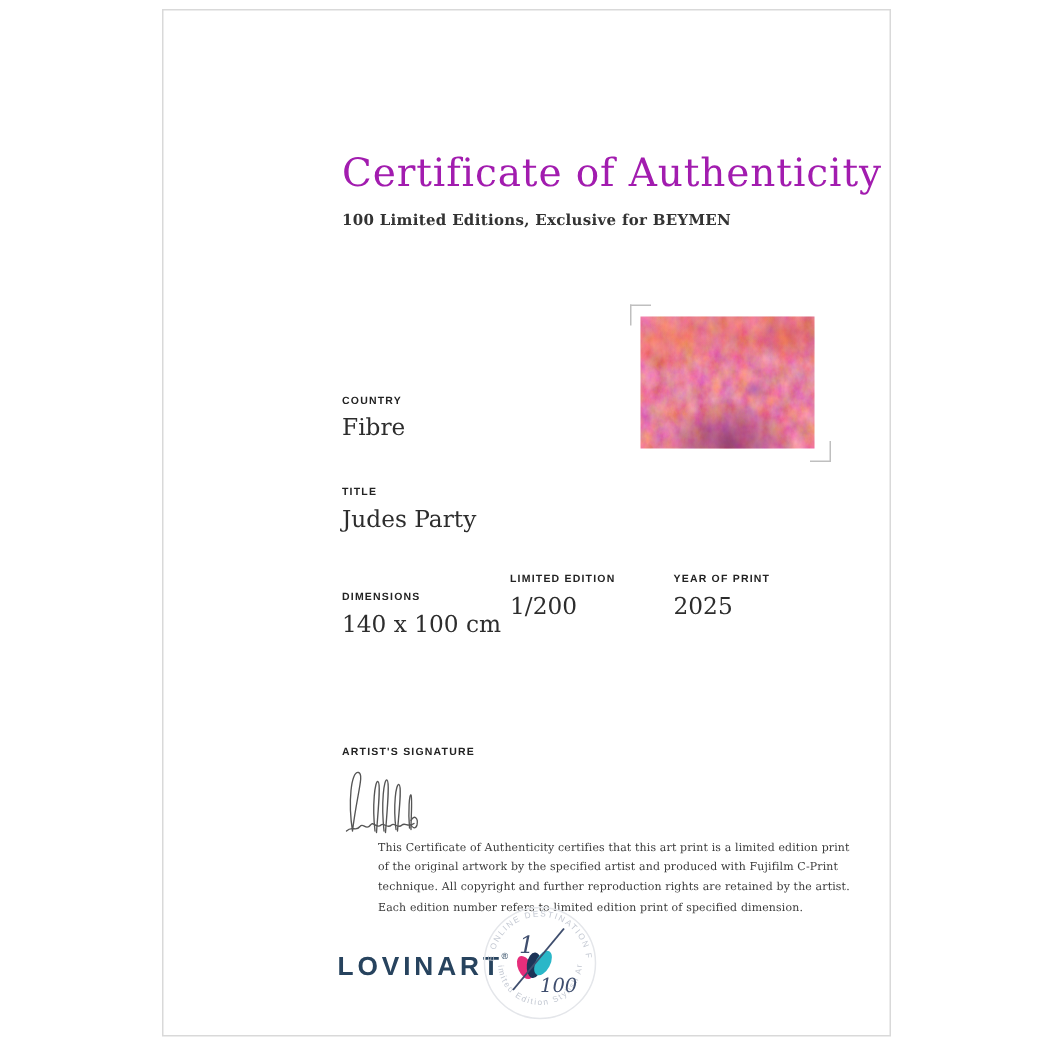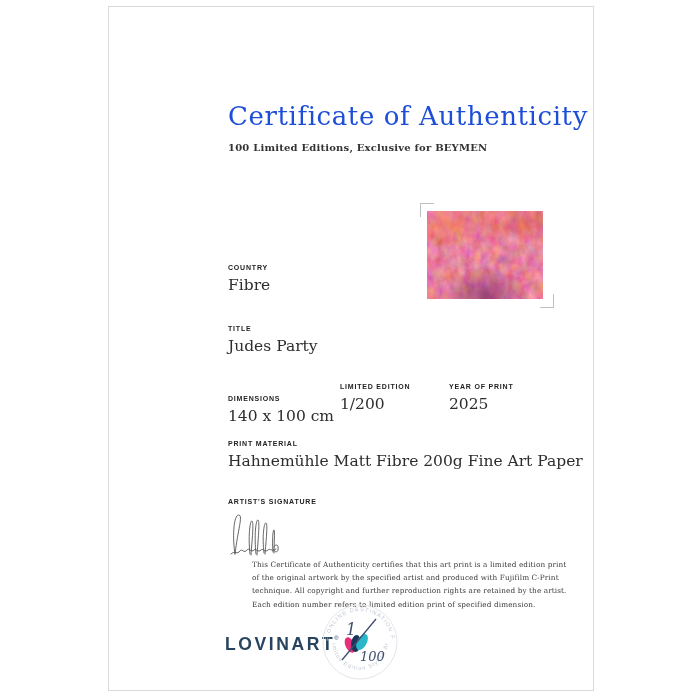--- a/index.html
+++ b/index.html
@@ -7,21 +7,21 @@
     font-family: "Liberation Sans", sans-serif; }
 
   .page {
     position: absolute; left: 108px; top: 6px; width: 486px; height: 685px;
     background: #ffffff; border: 1px solid #d9d9d9; position: absolute;
   }
 
   .doc-title {
     position: absolute; left: 119px; top: 94px;
     font-family: "DejaVu Serif", "Liberation Serif", serif;
-    font-size: 26px; font-weight: 400; color: #1d4ed8; letter-spacing: 0.6px;
+    font-size: 26px; font-weight: 400; color: #a21caf; letter-spacing: 0.6px;
     white-space: nowrap;
   }
   .doc-subtitle {
     position: absolute; left: 119px; top: 135px;
     font-family: "DejaVu Serif", "Liberation Serif", serif;
     font-size: 10px; font-weight: 600; color: #333333; letter-spacing: 0.2px;
     white-space: nowrap;
   }
 
   .field-label {
@@ -121,24 +121,20 @@
   <div class="field f-edition">
     <div class="field-label">LIMITED EDITION</div>
     <div class="field-value">1/200</div>
   </div>
 
   <div class="field f-year">
     <div class="field-label">YEAR OF PRINT</div>
     <div class="field-value">2025</div>
   </div>
 
-  <div class="field f-material">
-    <div class="field-label">PRINT MATERIAL</div>
-    <div class="field-value">Hahnemühle Matt Fibre 200g Fine Art Paper</div>
-  </div>
 
   <div class="field f-signature">
     <div class="field-label">ARTIST'S SIGNATURE</div>
   </div>
 
   <svg class="signature-svg" width="56" height="52" viewBox="0 0 56 52">
     <g fill="none" stroke="#555555" stroke-width="0.9" stroke-linecap="round">
       <path d="M7,47 C4,28 6,7 11,8 C15,9 10,22 7,47"></path>
       <path d="M3,47 C7,43 9,48 12,44 C14,41 16,47 19,43 C21,40 23,46 26,43 C28,41 30,46 33,43 C35,41 37,46 40,43 C42,41 44,45 48,42"></path>
       <path d="M22,47 C20,30 22,13 24,14 C26,15 24,34 23,48"></path>

